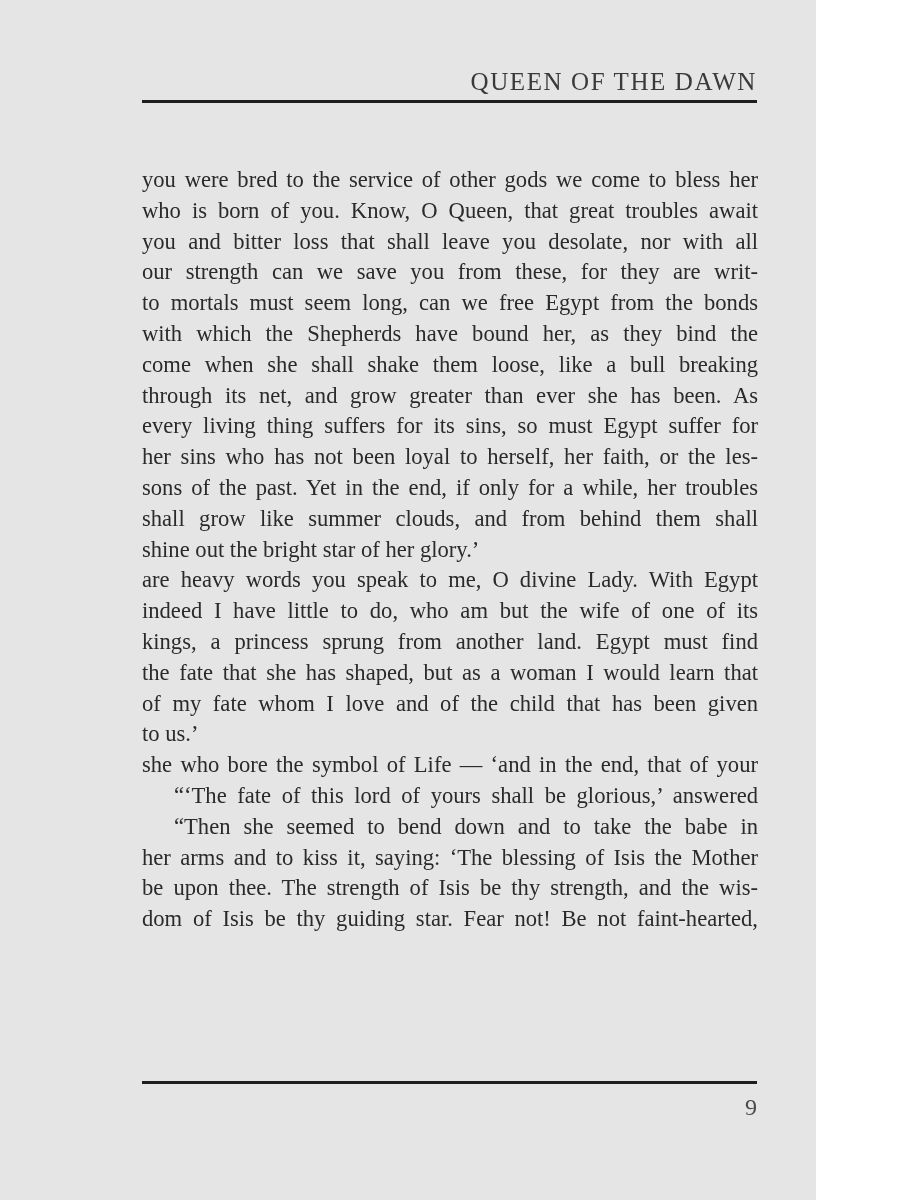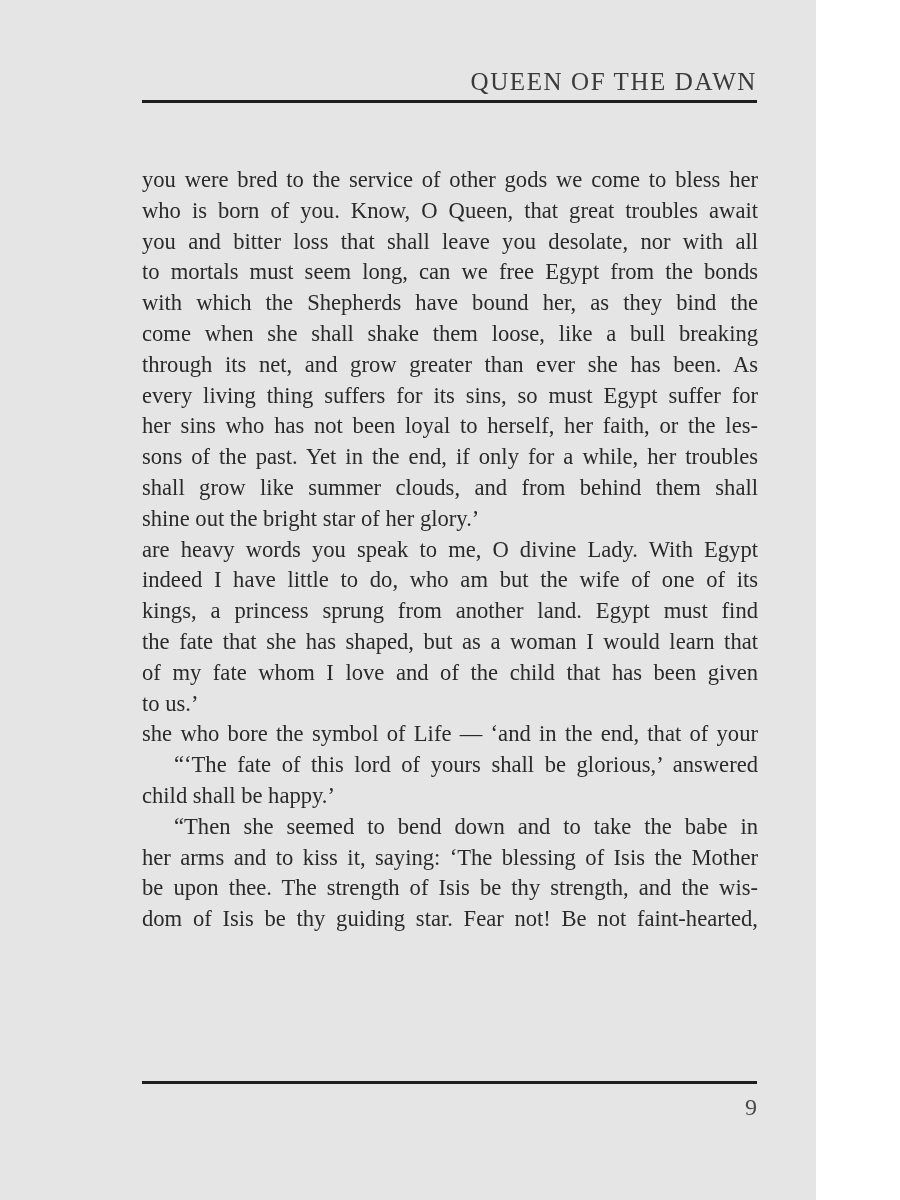--- a/index.html
+++ b/index.html
@@ -31,38 +31,38 @@
 <body>
 
 <div class="page">
   <div class="running-head">QUEEN OF THE DAWN</div>
   <div class="rule top"></div>
 
   <div class="body-text" id="body-text">
       <span class="line">you were bred to the service of other gods we come to bless her</span>
       <span class="line">who is born of you. Know, O Queen, that great troubles await</span>
       <span class="line">you and bitter loss that shall leave you desolate, nor with all</span>
+      <span class="line">our strength can we save you from these, for they are writ-</span>
       <span class="line">to mortals must seem long, can we free Egypt from the bonds</span>
       <span class="line">with which the Shepherds have bound her, as they bind the</span>
       <span class="line">come when she shall shake them loose, like a bull breaking</span>
       <span class="line">through its net, and grow greater than ever she has been. As</span>
       <span class="line">every living thing suffers for its sins, so must Egypt suffer for</span>
       <span class="line">her sins who has not been loyal to herself, her faith, or the les-</span>
       <span class="line">sons of the past. Yet in the end, if only for a while, her troubles</span>
       <span class="line">shall grow like summer clouds, and from behind them shall</span>
       <span class="line last">shine out the bright star of her glory.’</span>
       <span class="line">are heavy words you speak to me, O divine Lady. With Egypt</span>
       <span class="line">indeed I have little to do, who am but the wife of one of its</span>
       <span class="line">kings, a princess sprung from another land. Egypt must find</span>
       <span class="line">the fate that she has shaped, but as a woman I would learn that</span>
       <span class="line">of my fate whom I love and of the child that has been given</span>
       <span class="line last">to us.’</span>
       <span class="line">she who bore the symbol of Life — ‘and in the end, that of your</span>
       <span class="line indent">“‘The fate of this lord of yours shall be glorious,’ answered</span>
-      <span class="line last">child shall be happy.’</span>
       <span class="line indent">“Then she seemed to bend down and to take the babe in</span>
       <span class="line">her arms and to kiss it, saying: ‘The blessing of Isis the Mother</span>
       <span class="line">be upon thee. The strength of Isis be thy strength, and the wis-</span>
       <span class="line">dom of Isis be thy guiding star. Fear not! Be not faint-hearted,</span>
     </div>
 
   <div class="rule bottom"></div>
   <div class="folio">9</div>
 </div>
 

